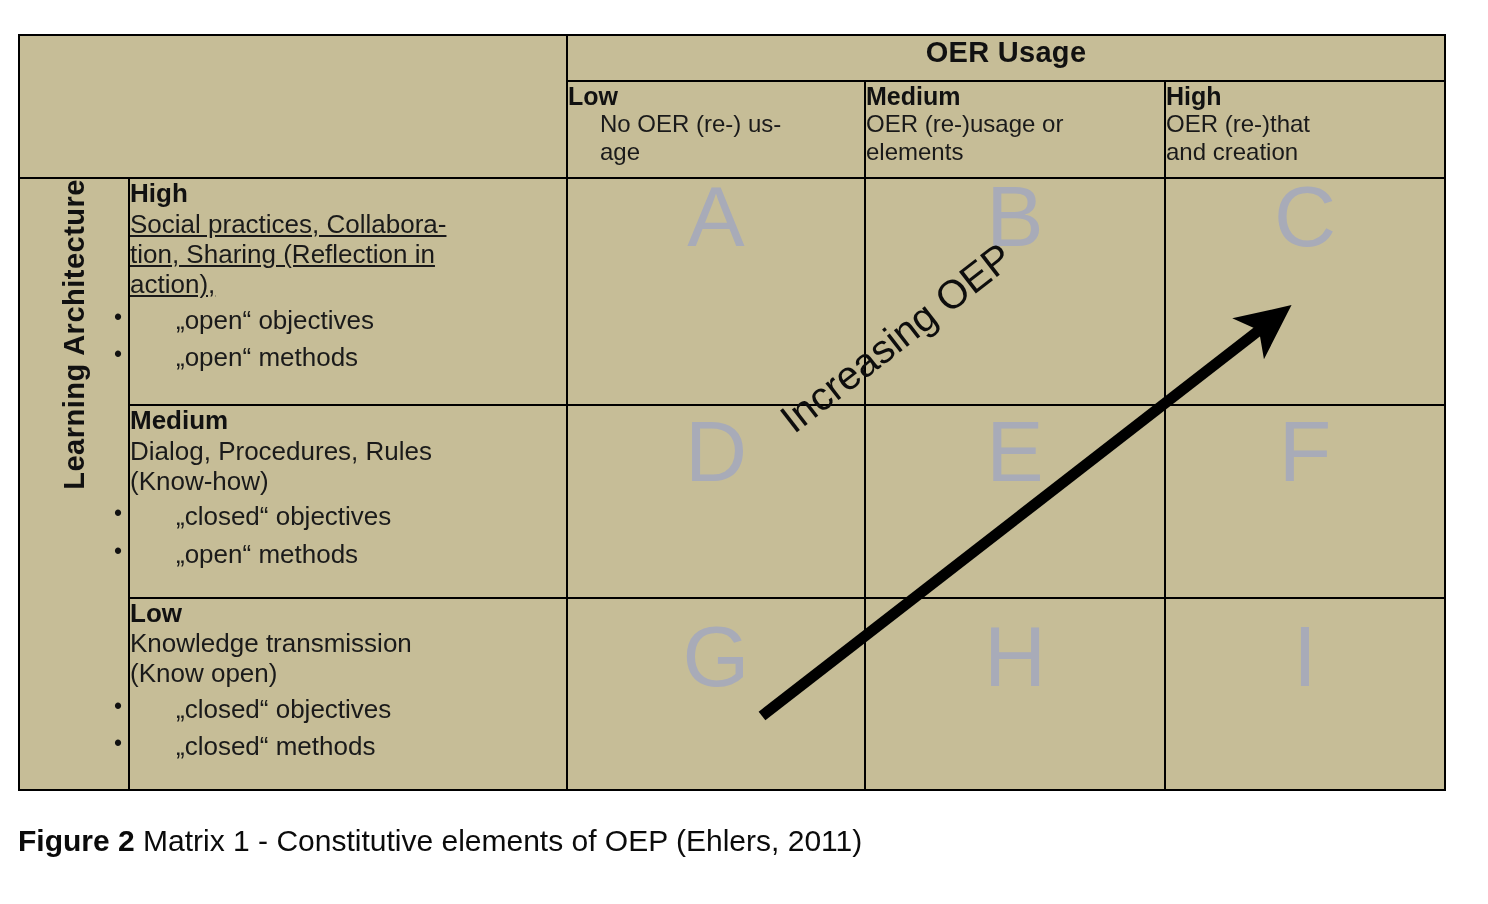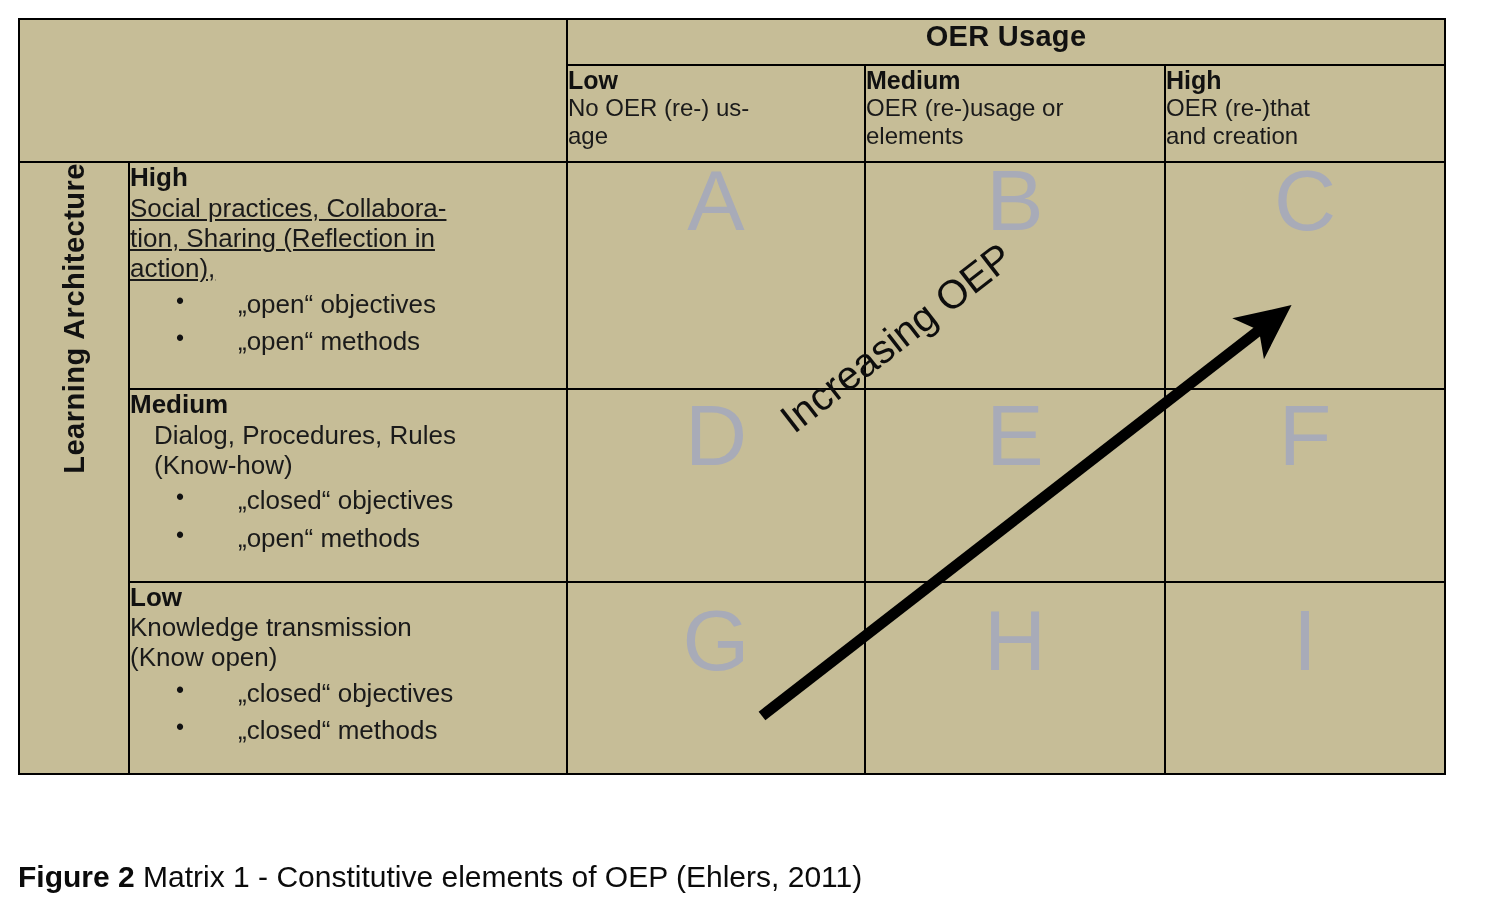--- a/index.html
+++ b/index.html
@@ -19,21 +19,21 @@
     position: absolute;
     left: 0; top: 0;
     width: 1488px;
     height: 904px;
   }
 
   
   #matrix-wrap {
     position: absolute;
     left: 18px;
-    top: 18px;
+    top: 34px;
     width: 1426px;
     height: 757px;
   }
 
   table.matrix {
     width: 1426px;
     height: 757px;
     border-collapse: collapse;
     table-layout: fixed;
     background: #c6bd97;
@@ -125,21 +125,21 @@
   }
   .rowlab-desc {
     font-size: 26px;
     color: #1a1a1a;
     display: block;
     line-height: 1.17;
   }
   ul.rowlab-bullets {
     list-style: none;
     margin: 2px 0 0 0;
-    padding: 0 0 0 108px;
+    padding: 0 0 0 46px;
   }
   ul.rowlab-bullets li {
     font-size: 26px;
     color: #1a1a1a;
     line-height: 1.45;
     position: relative;
     white-space: nowrap;
   }
   ul.rowlab-bullets li::before {
     content: "\2022";
@@ -191,21 +191,20 @@
   }
 
   
   #caption {
     position: absolute;
     left: 18px;
     top: 824px;
     font-size: 30px;
     color: #0b0b0b;
     white-space: nowrap;
-    margin-top: 36px;
   }
   #caption .cap-strong {
     font-weight: bold;
   }
 </style>
 </head>
 <body>
 
 <div id="figure-root">
 
@@ -223,21 +222,21 @@
         <tr>
           <td class="corner-cell" colspan="2" rowspan="2"></td>
           <td class="banner-cell" colspan="3">
             <span class="banner-text">OER Usage</span>
           </td>
         </tr>
 
         <tr>
           <td class="colhead-cell">
             <span class="colhead-title">Low</span>
-            <span class="colhead-desc" style="white-space: pre-line;">No OER (re-) us-
+            <span class="colhead-desc" style="white-space: pre-line; padding-left: 32px;">No OER (re-) us-
 age</span>
           </td>
           <td class="colhead-cell">
             <span class="colhead-title">Medium</span>
             <span class="colhead-desc" style="white-space: pre-line;">OER (re-)usage  or
 elements</span>
           </td>
           <td class="colhead-cell">
             <span class="colhead-title">High</span>
             <span class="colhead-desc" style="white-space: pre-line;">OER (re-)that
@@ -266,21 +265,21 @@
             <span class="cell-letter">B</span>
           </td>
           <td class="data-cell r-high">
             <span class="cell-letter">C</span>
           </td>
         </tr>
 
         <tr>
           <td class="rowlab-cell">
             <span class="rowlab-title">Medium</span>
-            <span class="rowlab-desc" style="white-space: pre-line; padding-left: 24px;">Dialog, Procedures, Rules
+            <span class="rowlab-desc" style="white-space: pre-line;">Dialog, Procedures, Rules
 (Know-how)</span>
             <ul class="rowlab-bullets">
               <li>„closed“ objectives</li>
               <li>„open“ methods</li>
             </ul>
           </td>
           <td class="data-cell r-medium">
             <span class="cell-letter">D</span>
           </td>
           <td class="data-cell r-medium">

